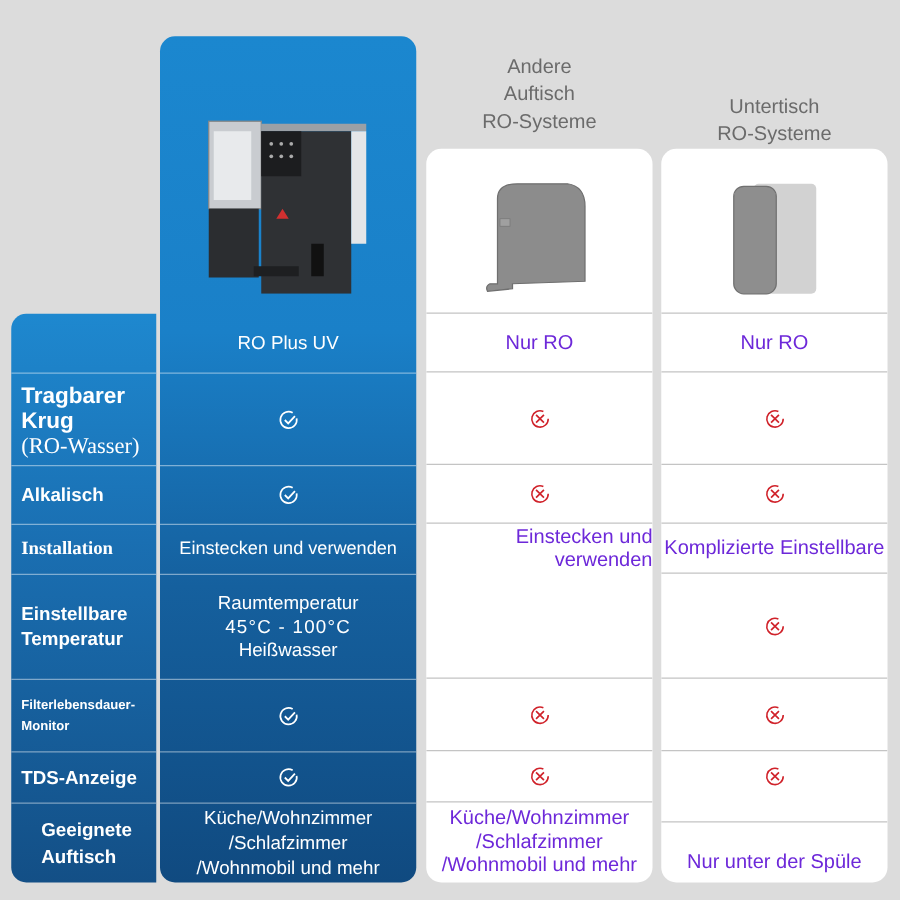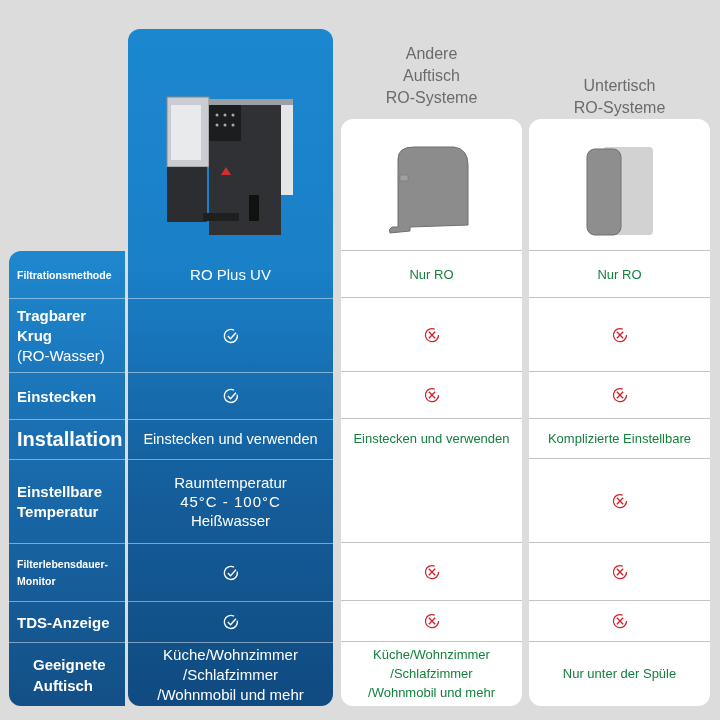--- a/index.html
+++ b/index.html
@@ -18,21 +18,21 @@
     font-weight: bold; font-size: 32px; letter-spacing: 0.5px; }
   .hdr-gray { position: absolute; text-align: center; color: #6b6b6b; font-size: 16px; line-height: 22px; }
   .h2 { left: 341px; width: 181px; top: 43px; }
   .h3 { left: 529px; width: 181px; top: 75px; }
 
   .row { position: absolute; left: 0; right: 0; display: flex; align-items: center; justify-content: center; text-align: right; }
   .label-col .row { justify-content: flex-start; text-align: left; padding-left: 8px; color: #fff; font-weight: bold; }
   .div-w { border-top: 1px solid rgba(255,255,255,0.45); }
   .div-g { border-top: 1px solid #c4c4c4; }
   .wb-col .row { color: #fff; font-size: 15px; line-height: 19px; }
-  .gray-col .row { color: #15803d; font-size: 13px; line-height: 19px; }
+  .gray-col .row { color: #6d28d9; font-size: 16px; line-height: 19px; }
 
   .icon { width: 18px; height: 18px; }
 
   
   .machine { position: absolute; left: 165px; top: 95px; width: 130px; height: 140px; }
   .gm1 { position: absolute; left: 388px; top: 145px; width: 82px; height: 92px; }
   .gm2 { position: absolute; left: 585px; top: 145px; width: 70px; height: 92px; }
 </style>
 </head>
 <body>
@@ -42,28 +42,27 @@
   <div>Andere</div>
   <div>Auftisch</div>
   <div>RO-Systeme</div>
 </div>
 <div class="hdr-gray h3">
   <div>Untertisch</div>
   <div>RO-Systeme</div>
 </div>
 
 <div class="col label-col">
-  <div class="row" style="top:0;height:47px;font-size:10.5px;">Filtrationsmethode</div>
-  <div class="row div-w" style="top:47px;height:74px;flex-direction:column;align-items:flex-start;justify-content:center;font-size:15px;line-height:20px;">
+  <div class="row div-w" style="top:47px;height:74px;flex-direction:column;align-items:flex-start;justify-content:center;font-size:18px;line-height:20px;">
     <div>Tragbarer</div>
     <div>Krug</div>
-    <div style="font-weight:normal;">(RO-Wasser)</div>
-  </div>
-  <div class="row div-w" style="top:121px;height:47px;font-size:15px;">Einstecken</div>
-  <div class="row div-w" style="top:168px;height:40px;font-size:20px;">Installation</div>
+    <div style="font-weight:normal;font-family:Liberation Serif, serif;">(RO-Wasser)</div>
+  </div>
+  <div class="row div-w" style="top:121px;height:47px;font-size:15px;">Alkalisch</div>
+  <div class="row div-w" style="top:168px;height:40px;font-size:15px;font-family:Liberation Serif, serif;">Installation</div>
   <div class="row div-w" style="top:292px;height:58px;flex-direction:column;align-items:flex-start;justify-content:center;font-size:10.5px;line-height:17px;">
     <div>Filterlebensdauer-</div>
     <div>Monitor</div>
   </div>
   <div class="row div-w" style="top:208px;height:84px;flex-direction:column;align-items:flex-start;justify-content:center;font-size:15px;line-height:20px;">
     <div>Einstellbare</div>
     <div>Temperatur</div>
   </div>
   <div class="row div-w" style="top:350px;height:41px;font-size:15px;">TDS-Anzeige</div>
   <div class="row div-w" style="top:391px;height:64px;flex-direction:column;align-items:flex-start;justify-content:center;font-size:15px;line-height:21px;padding-left:24px;">
@@ -190,21 +189,21 @@
         <path d="M17.3 10A7.3 7.3 0 1 1 13 3.5" fill="none" stroke="#d0222a" stroke-width="1.4"></path>
         <path d="M6.5 6.5l7 7M13.5 6.5l-7 7" stroke="#d0222a" stroke-width="1.5"></path>
       </svg>
   </div>
   <div class="row div-g" style="top:481px;height:41px;">
     <svg class="icon" viewBox="0 0 20 20">
         <path d="M17.3 10A7.3 7.3 0 1 1 13 3.5" fill="none" stroke="#d0222a" stroke-width="1.4"></path>
         <path d="M6.5 6.5l7 7M13.5 6.5l-7 7" stroke="#d0222a" stroke-width="1.5"></path>
       </svg>
   </div>
-  <div class="row div-g" style="top:522px;height:64px;">Nur unter der Spüle</div>
+  <div class="row div-g" style="top:538px;height:64px;">Nur unter der Spüle</div>
 </div>
 
 <svg class="gm1" viewBox="0 0 82 92">
   <path d="M10 14 Q10 2 26 2 L66 2 Q80 4 80 20 L80 80 L22 82 L22 86 L2 88 Q0 84 4 82 L10 82 Z" fill="#8c8c8c" stroke="#6f6f6f" stroke-width="1"></path>
   <rect x="12" y="30" width="8" height="6" fill="#a0a0a0" stroke="#777" stroke-width="0.6"></rect>
 </svg>
 <svg class="gm2" viewBox="0 0 70 92">
   <rect x="18" y="2" width="50" height="88" rx="4" fill="#d2d2d2"></rect>
   <rect x="2" y="4" width="34" height="86" rx="8" fill="#8e8e8e" stroke="#707070" stroke-width="1"></rect>
 </svg>

